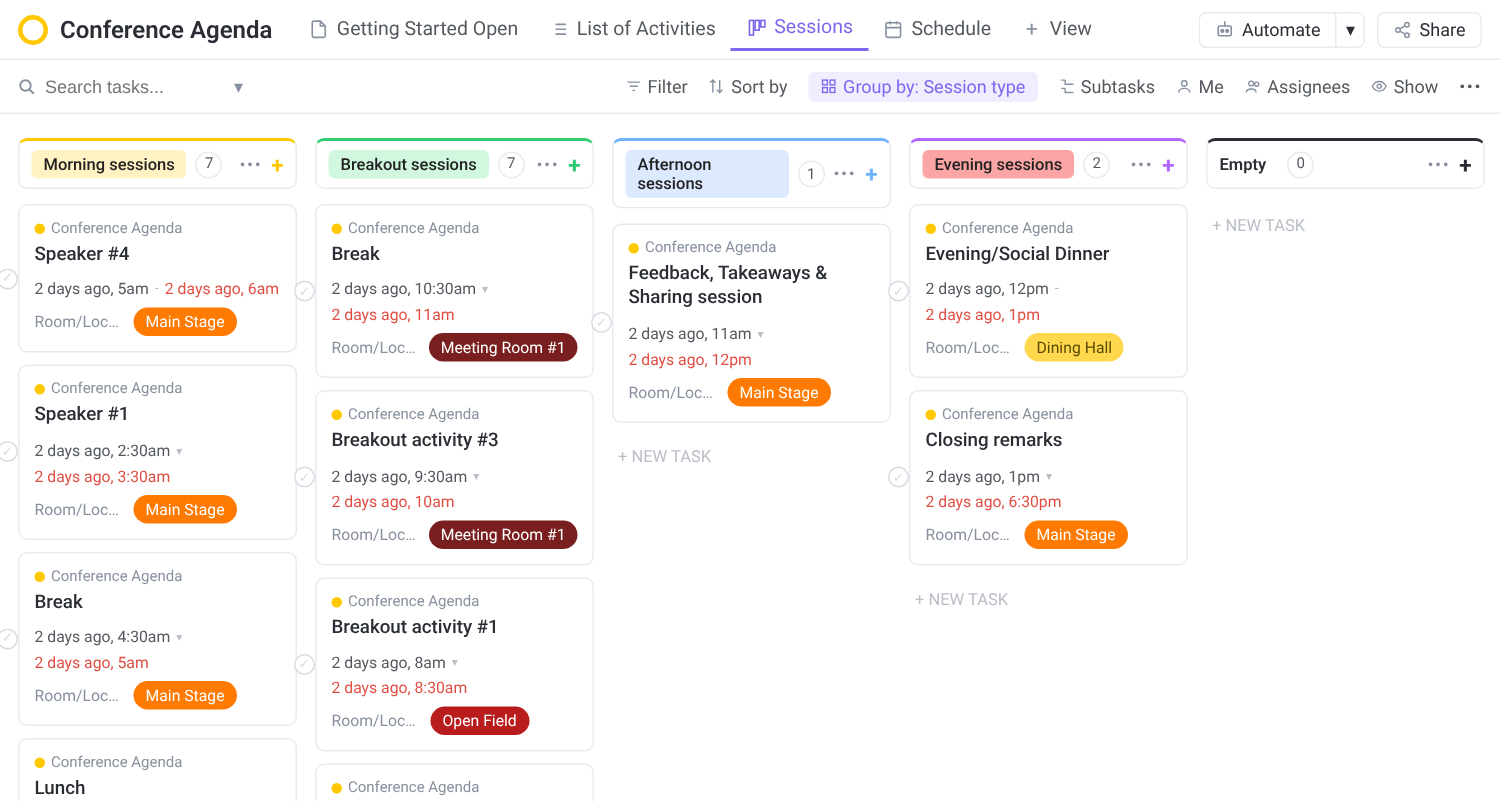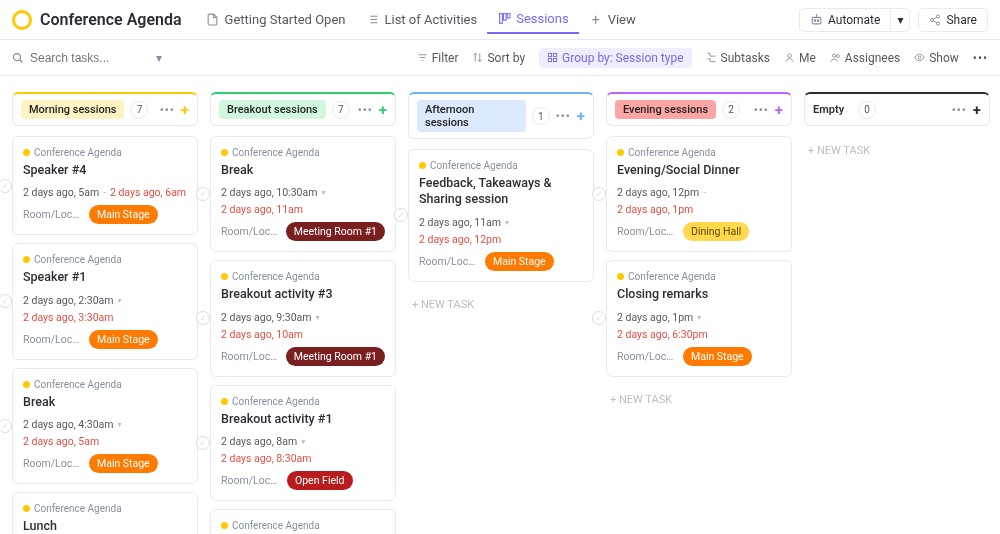--- a/index.html
+++ b/index.html
@@ -90,20 +90,31 @@
           <svg width="13" height="13" viewBox="0 0 24 24" fill="none" stroke="currentColor" stroke-width="2">
             <rect x="3" y="3" width="5" height="18"></rect>
             <rect x="10" y="3" width="5" height="12"></rect>
             <rect x="17" y="3" width="5" height="8"></rect>
           </svg>
         </span>
         <span>Sessions</span>
       </div>
       <div class="nav-item">
         <span class="nav-icon">
+          <svg width="13" height="13" viewBox="0 0 24 24" fill="none" stroke="currentColor" stroke-width="2">
+            <rect x="3" y="4" width="18" height="18" rx="2"></rect>
+            <line x1="16" y1="2" x2="16" y2="6"></line>
+            <line x1="8" y1="2" x2="8" y2="6"></line>
+            <line x1="3" y1="10" x2="21" y2="10"></line>
+          </svg>
+        </span>
+        <span>Schedule</span>
+      </div>
+      <div class="nav-item">
+        <span class="nav-icon">
           <span style="font-size:14px;">+</span>
         </span>
         <span>View</span>
       </div>
     </div>
   <div class="topbar-right">
     <div class="btn-split">
       <div class="btn">
         <span>
           <svg width="13" height="13" viewBox="0 0 24 24" fill="none" stroke="#87909e" stroke-width="2">

